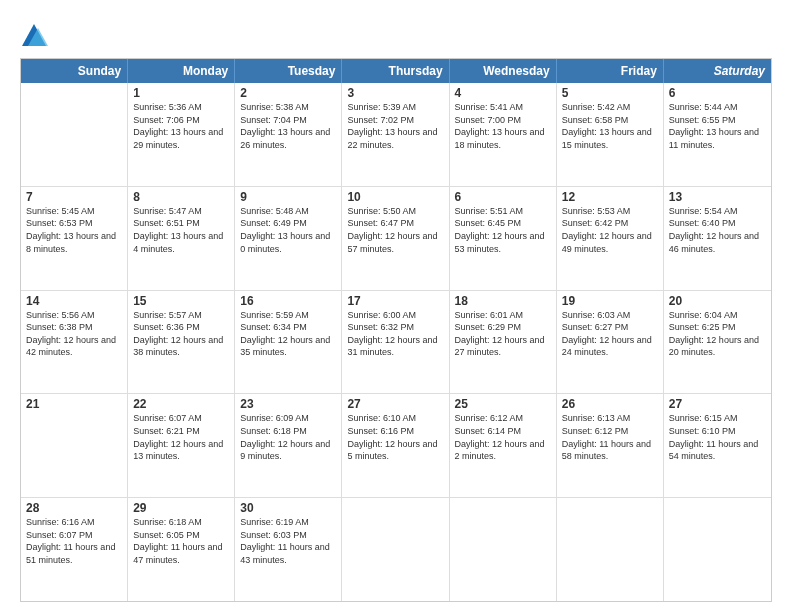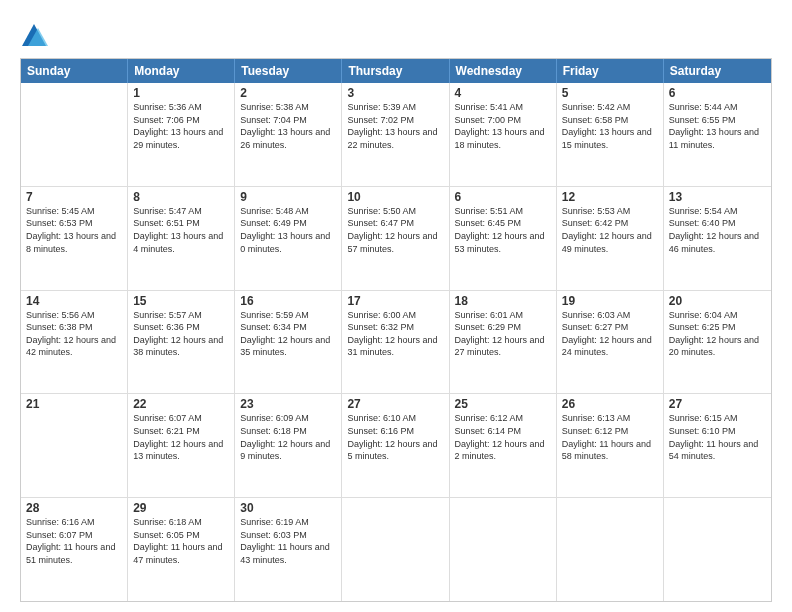--- a/index.html
+++ b/index.html
@@ -71,22 +71,23 @@
       display: grid;
       grid-template-columns: repeat(7, 1fr);
       background: #3a76b0;
     }
     .cal-header-cell {
       color: white;
       font-size: 12px;
       font-weight: bold;
       padding: 5px 6px;
       border-right: 1px solid #5a96d0;
-    }
-    .cal-header-cell:last-child { border-right: none; }
+      text-align: right;
+    }
+    .cal-header-cell:last-child { border-right: none; font-style: italic; }
     .cal-body {
       flex: 1;
       display: flex;
       flex-direction: column;
     }
     .cal-row {
       flex: 1;
       display: grid;
       grid-template-columns: repeat(7, 1fr);
       border-top: 1px solid #ddd;

